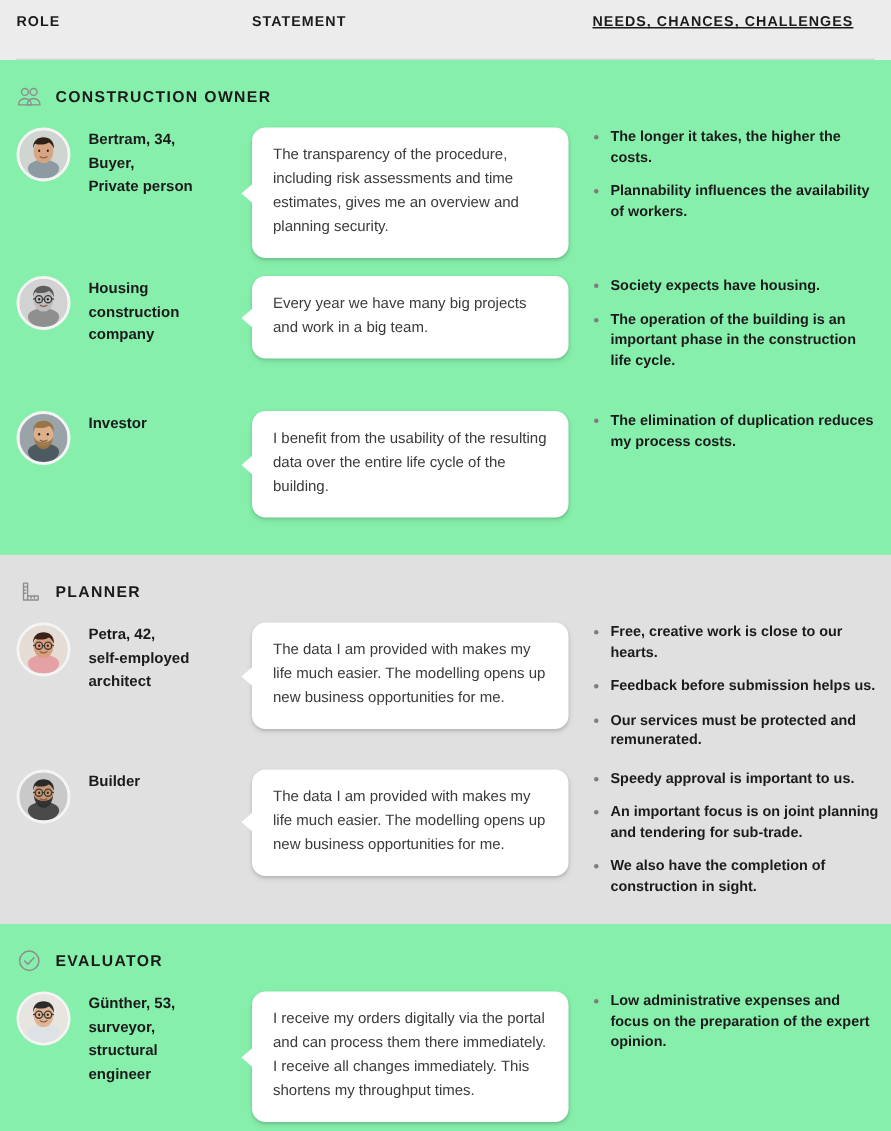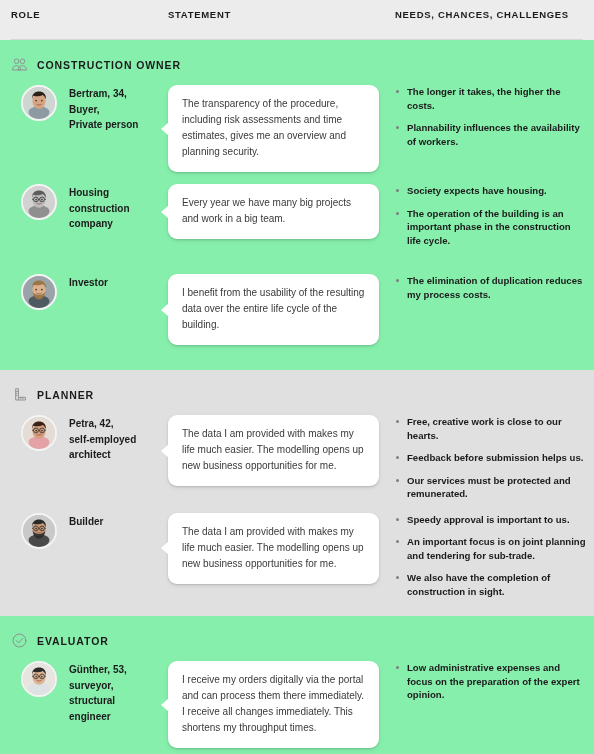--- a/index.html
+++ b/index.html
@@ -29,21 +29,21 @@
     top: 8px;
     font-size: 9.5px;
     font-weight: bold;
     letter-spacing: 0.7px;
     line-height: 13px;
     color: #1b1b1b;
     text-transform: uppercase;
   }
   .col-role      { left: 11px; }
   .col-statement { left: 168px; }
-  .col-needs     { left: 395px; width: 180px; }
+  .col-needs     { left: 395px; width: 180px; text-decoration: underline; }
 
   .header-rule {
     position: absolute;
     left: 11px;
     right: 11px;
     top: 39px;
     height: 1px;
     background: #d6d6d6;
   }
 
@@ -84,21 +84,21 @@
     align-items: flex-start;
     padding: 6px 0 6px 0;
     min-height: 78px;
   }
 
   .persona-id {
     width: 168px;
     flex: 0 0 168px;
     display: flex;
     align-items: flex-start;
-    padding-left: 21px;
+    padding-left: 11px;
     box-sizing: border-box;
   }
   .avatar {
     width: 36px;
     height: 36px;
     flex: 0 0 36px;
     border-radius: 50%;
     overflow: hidden;
     background: #cfcfcf;
     border: 2px solid #f4f4f4;

